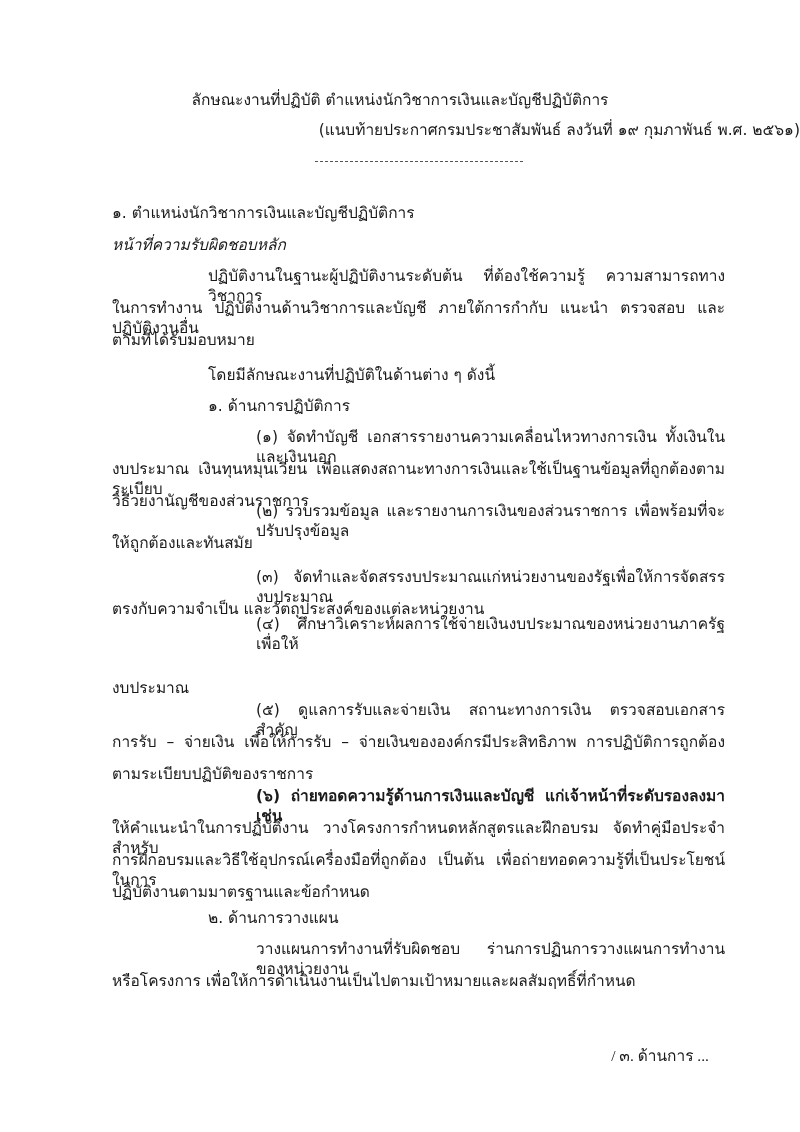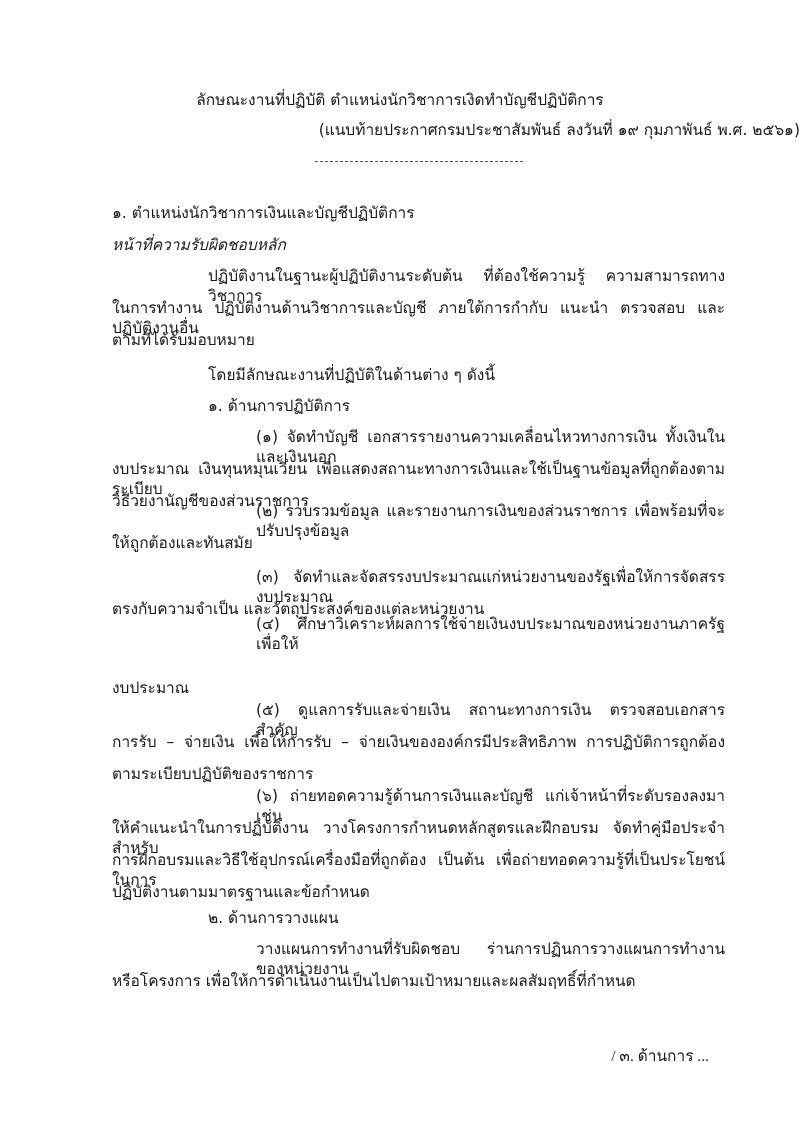--- a/index.html
+++ b/index.html
@@ -55,21 +55,21 @@
       font-size: 15.5px;
       line-height: 20px;
       white-space: nowrap;
     }
   </style>
 </head>
 <body>
 
 <div class="page">
 
-  <p class="ln center" style="top:90px;">ลักษณะงานที่ปฏิบัติ  ตำแหน่งนักวิชาการเงิดทำบัญชีปฏิบัติการ</p>
+  <p class="ln center" style="top:90px;">ลักษณะงานที่ปฏิบัติ  ตำแหน่งนักวิชาการเงินและบัญชีปฏิบัติการ</p>
   <p class="ln center" style="top:120px;text-align:right;">(แนบท้ายประกาศกรมประชาสัมพันธ์  ลงวันที่ ๑๙  กุมภาพันธ์  พ.ศ.  ๒๕๖๑)</p>
   <div class="dashes"></div>
 
   <p class="ln" style="left:112px; top:203px;">๑. ตำแหน่งนักวิชาการเงินและบัญชีปฏิบัติการ</p>
   <p class="ln" style="left:112px; top:235px;font-style:italic;">หน้าที่ความรับผิดชอบหลัก</p>
 
   <p class="ln just" style="left:208px; width:517px; top:266px;">ปฏิบัติงานในฐานะผู้ปฏิบัติงานระดับต้น ที่ต้องใช้ความรู้ ความสามารถทางวิชาการ</p>
   <p class="ln just" style="left:112px; width:613px; top:298px;">ในการทำงาน ปฏิบัติงานด้านวิชาการและบัญชี ภายใต้การกำกับ แนะนำ ตรวจสอบ และปฏิบัติงานอื่น</p>
   <p class="ln" style="left:112px; top:330px;">ตามที่ได้รับมอบหมาย</p>
 
@@ -87,21 +87,21 @@
   <p class="ln just" style="left:256px; width:469px; top:567px;">(๓)  จัดทำและจัดสรรงบประมาณแก่หน่วยงานของรัฐเพื่อให้การจัดสรรงบประมาณ</p>
   <p class="ln" style="left:112px; top:599px;">ตรงกับความจำเป็น  และวัตถุประสงค์ของแต่ละหน่วยงาน</p>
 
   <p class="ln just" style="left:256px; width:469px; top:613px; top:614px;">(๔)  ศึกษาวิเคราะห์ผลการใช้จ่ายเงินงบประมาณของหน่วยงานภาครัฐ เพื่อให้</p>
   <p class="ln" style="left:112px; top:678px;">งบประมาณ</p>
 
   <p class="ln just" style="left:256px; width:469px; top:700px;">(๕)  ดูแลการรับและจ่ายเงิน สถานะทางการเงิน ตรวจสอบเอกสารสำคัญ</p>
   <p class="ln" style="left:112px; top:764px;">ตามระเบียบปฏิบัติของราชการ</p>
   <p class="ln just" style="left:112px; width:613px; top:732px;">การรับ – จ่ายเงิน เพื่อให้การรับ – จ่ายเงินขององค์กรมีประสิทธิภาพ  การปฏิบัติการถูกต้อง</p>
 
-  <p class="ln just" style="left:256px; width:469px; top:786px;">(๖)  ถ่ายทอดความรู้ด้านการเงินและบัญชี แก่เจ้าหน้าที่ระดับรองลงมา เช่น</p>
+  <p class="ln just" style="left:256px; width:469px; top:786px;font-weight:bold;">(๖)  ถ่ายทอดความรู้ด้านการเงินและบัญชี แก่เจ้าหน้าที่ระดับรองลงมา เช่น</p>
   <p class="ln just" style="left:112px; width:613px; top:818px;">ให้คำแนะนำในการปฏิบัติงาน วางโครงการกำหนดหลักสูตรและฝึกอบรม จัดทำคู่มือประจำสำหรับ</p>
   <p class="ln just" style="left:112px; width:613px; top:850px;">การฝึกอบรมและวิธีใช้อุปกรณ์เครื่องมือที่ถูกต้อง เป็นต้น  เพื่อถ่ายทอดความรู้ที่เป็นประโยชน์ในการ</p>
   <p class="ln" style="left:112px; top:882px;">ปฏิบัติงานตามมาตรฐานและข้อกำหนด</p>
 
   <p class="ln" style="left:208px; top:908px;">๒. ด้านการวางแผน</p>
 
   <p class="ln just" style="left:256px; width:469px; top:939px;">วางแผนการทำงานที่รับผิดชอบ  ร่านการปฏินการวางแผนการทำงานของหน่วยงาน</p>
   <p class="ln" style="left:112px; top:971px;">หรือโครงการ เพื่อให้การดำเนินงานเป็นไปตามเป้าหมายและผลสัมฤทธิ์ที่กำหนด</p>
 
   <p class="footer" style="margin:16px;font-family:Liberation Serif, serif;">/ ๓. ด้านการ ...</p>

